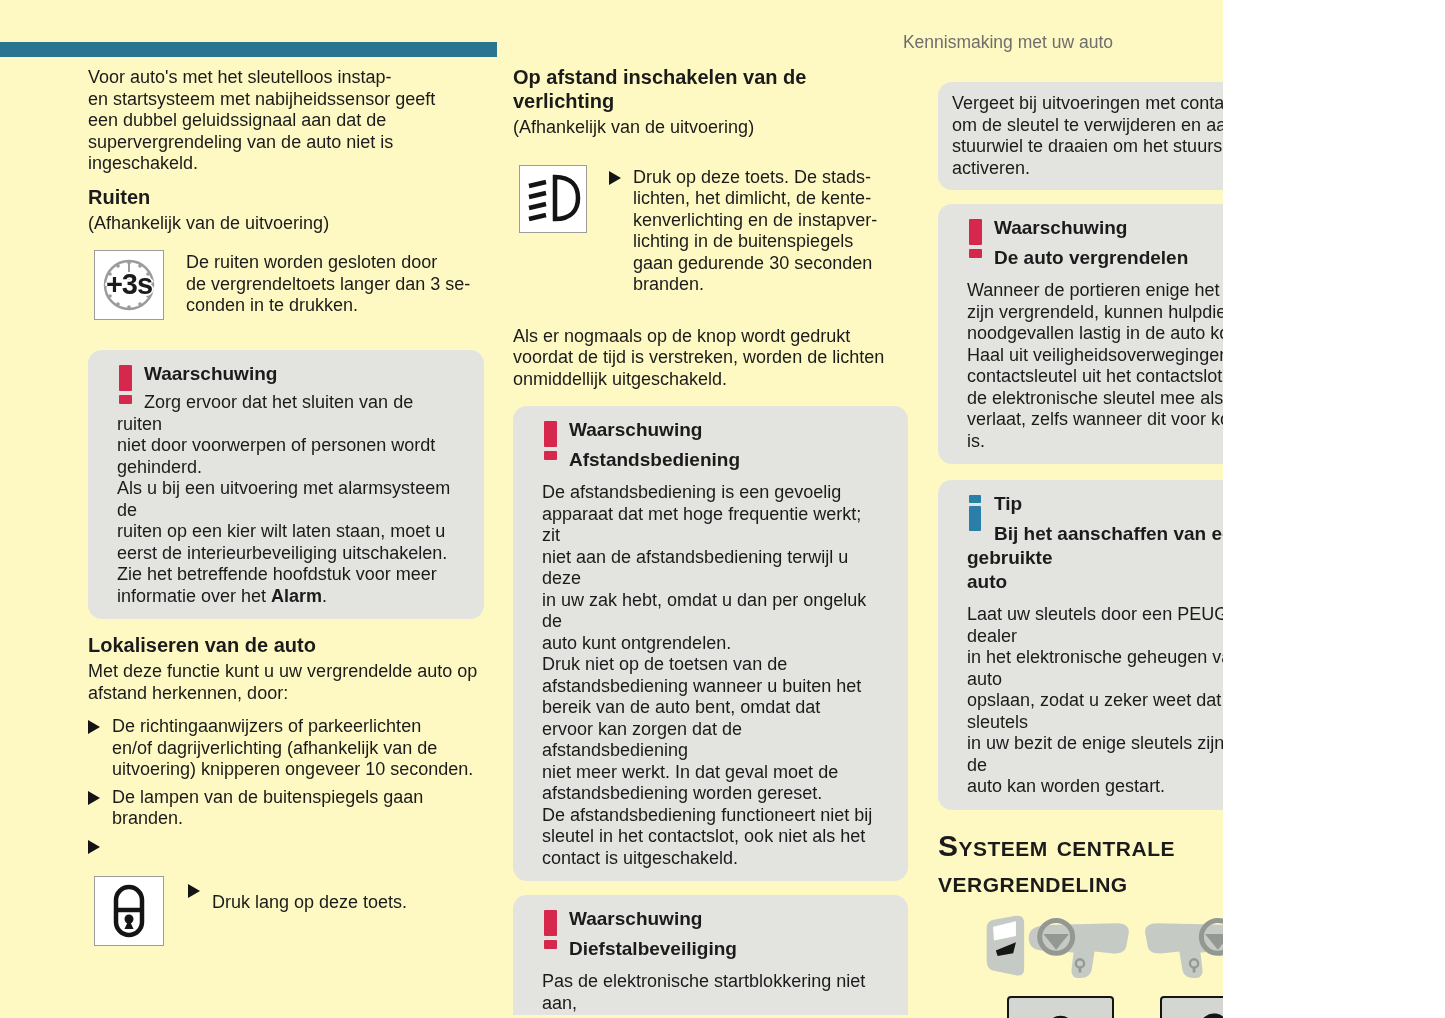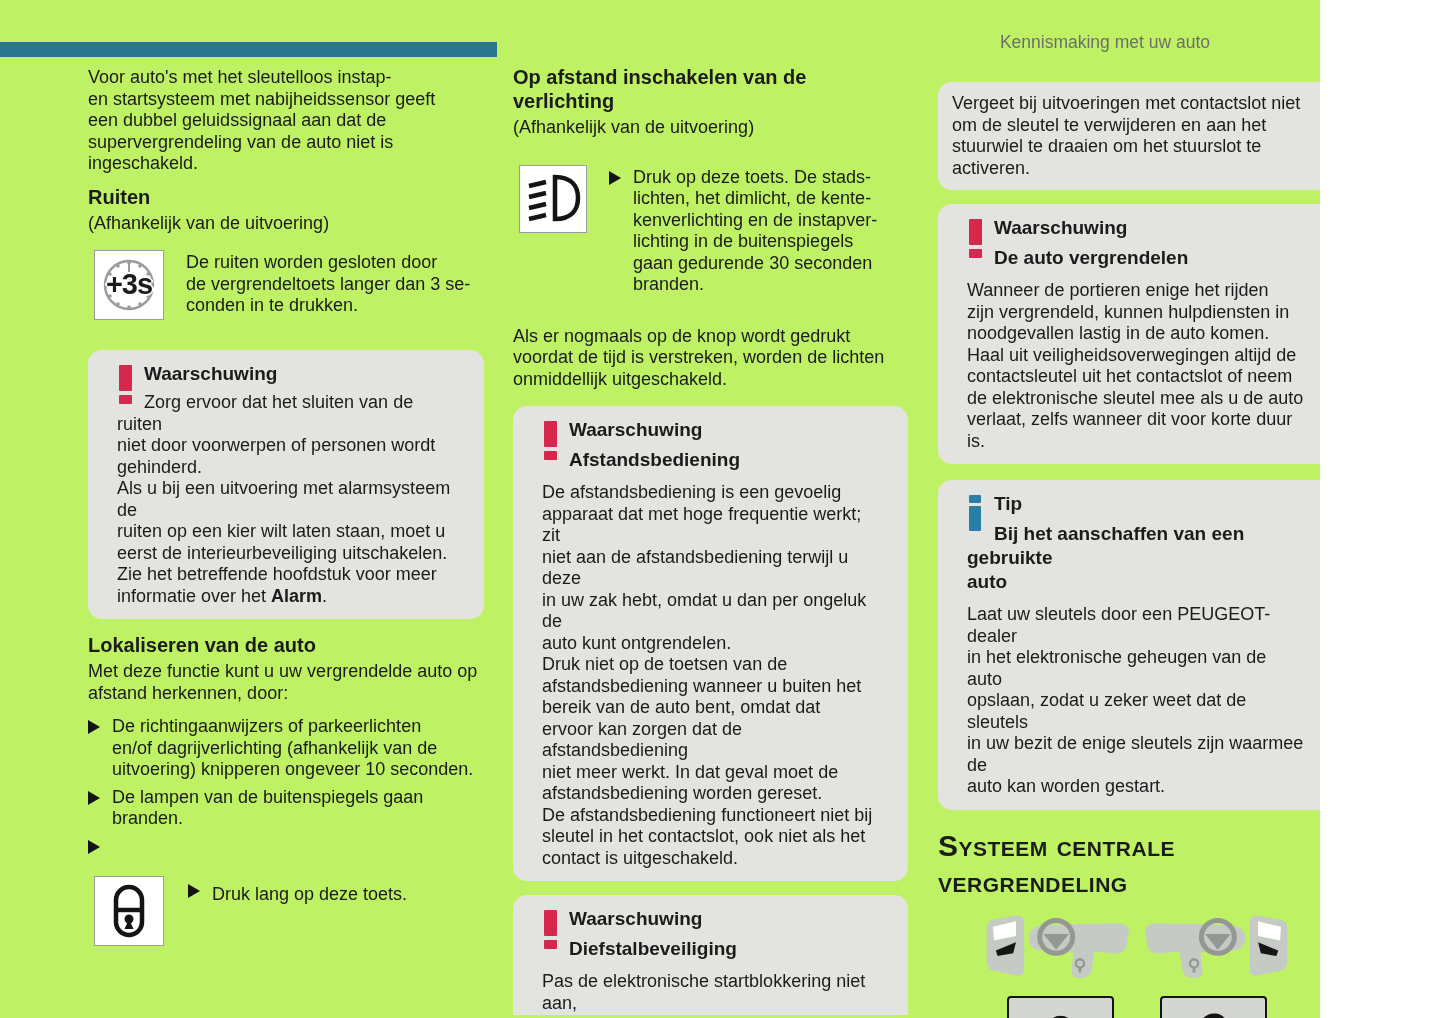--- a/index.html
+++ b/index.html
@@ -1,16 +1,16 @@
 <!DOCTYPE html>
 <html><head>
 <meta charset="utf-8">
 <style>
   html,body{margin:0;padding:0;background:#fff;}
-  .page{position:relative;width:1320px;height:1018px;background:#bef264;overflow:hidden;
+  .page{position:relative;width:1223px;height:1018px;background:#fef9c3;overflow:hidden;
         color:#1b1b1b;font-family:"Liberation Sans",sans-serif;font-size:18px;line-height:21.5px;}
   .topbar{position:absolute;left:0;top:42px;width:497px;height:15px;}
   .runninghead{position:absolute;top:32px;right:110px;font-size:17.5px;color:#6e6e6e;}
   .chapnum{position:absolute;left:1352px;top:52px;font-size:80px;line-height:80px;font-weight:bold;}
   .pagenum{position:absolute;left:1392px;top:960px;font-size:20px;font-weight:bold;color:#4d4d4d;}
 
   .col{position:absolute;top:61px;width:396px;}
   #col1{left:88px;} #col2{left:513px;width:395px;} #col3{left:938px;top:76px;width:395px;}
 
   .pre{white-space:pre-line;}
@@ -138,21 +138,21 @@
     <div class="irow" style="margin-left:6px;">
       <div class="iconbox">
         <svg width="60" height="60" viewBox="0 0 60 60">
           <rect x="17" y="6" width="26" height="48" rx="13" fill="none" stroke="#141414" stroke-width="4.5"></rect>
           <line x1="17" y1="29" x2="43" y2="29" stroke="#141414" stroke-width="4.5"></line>
           <circle cx="30" cy="38" r="4.5" fill="#141414"></circle>
           <path d="M30 38 L25.5 48 H34.5 Z" fill="#141414"></path>
         </svg>
       </div>
       <span class="tri" style="margin:8px 12px 0 24px;"></span>
-      <span style="margin-top:8px;">Druk lang op deze toets.</span>
+      <span style="margin-top:16px;">Druk lang op deze toets.</span>
     </div>
   </div>
 
   <div class="col" id="col2">
     <div class="head" style="margin-top:4px;">Op afstand inschakelen van de verlichting</div>
     <div class="sub" style="margin-bottom:26px;">(Afhankelijk van de uitvoering)</div>
 
     <div class="irow" style="margin-left:6px;">
       <div class="iconbox" style="width:66px;height:66px;">
         <svg width="56" height="52" viewBox="0 0 56 52">

